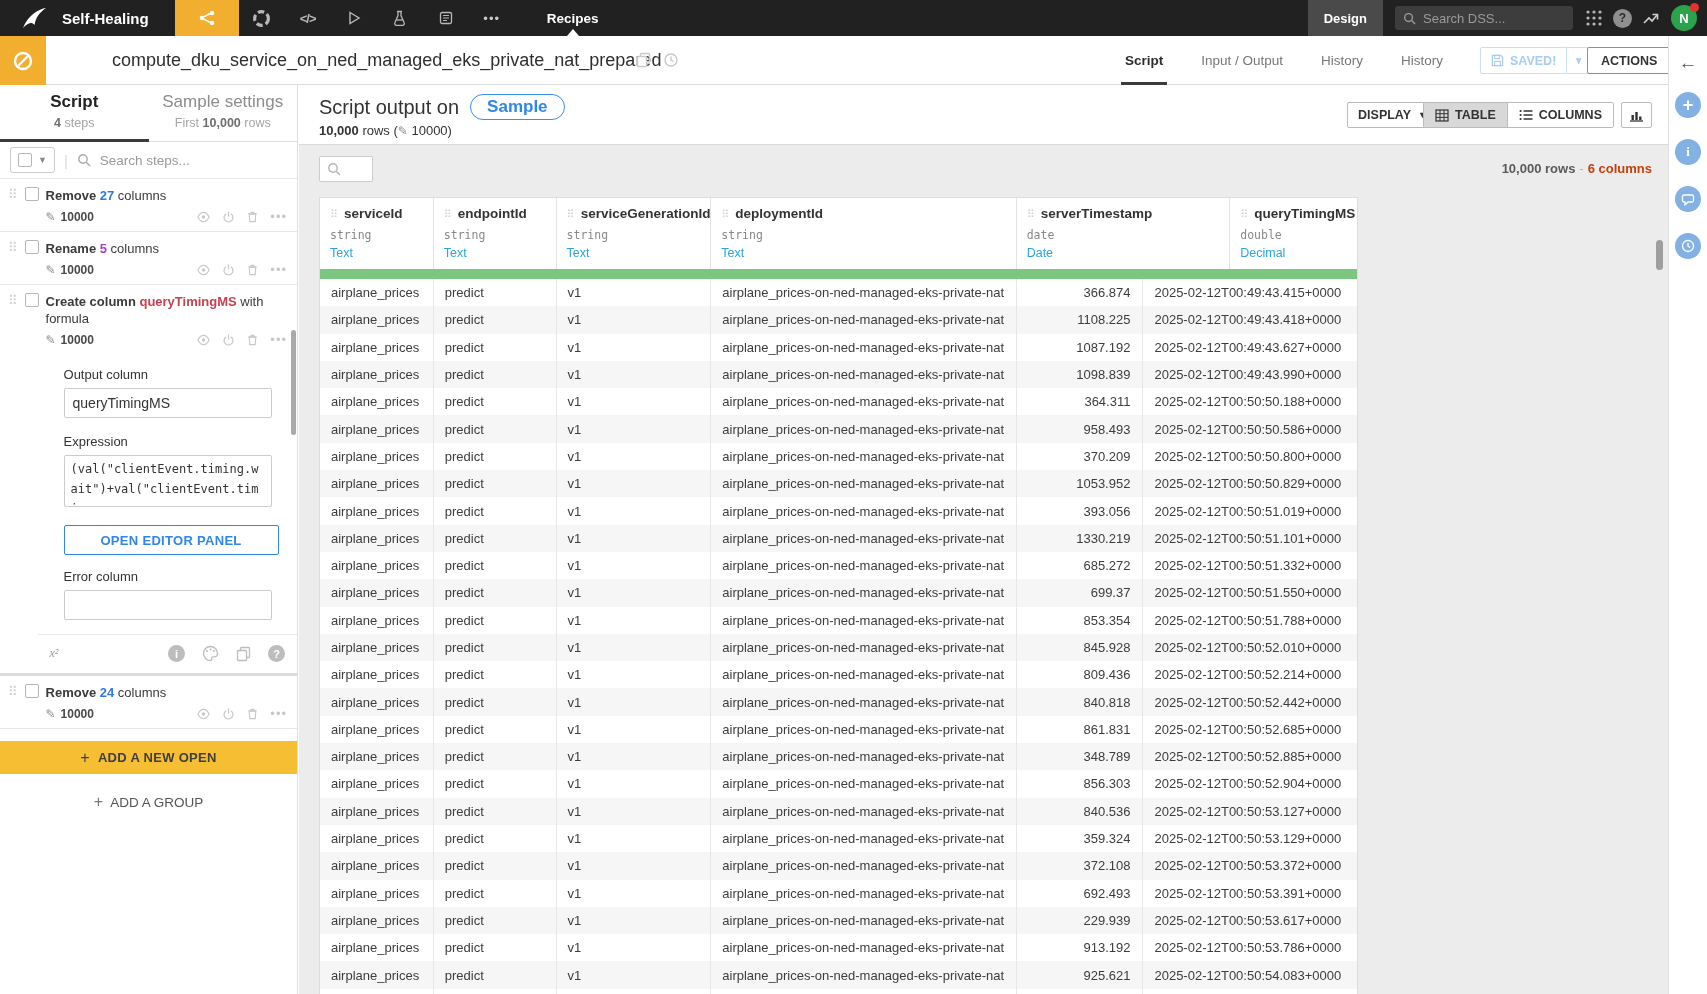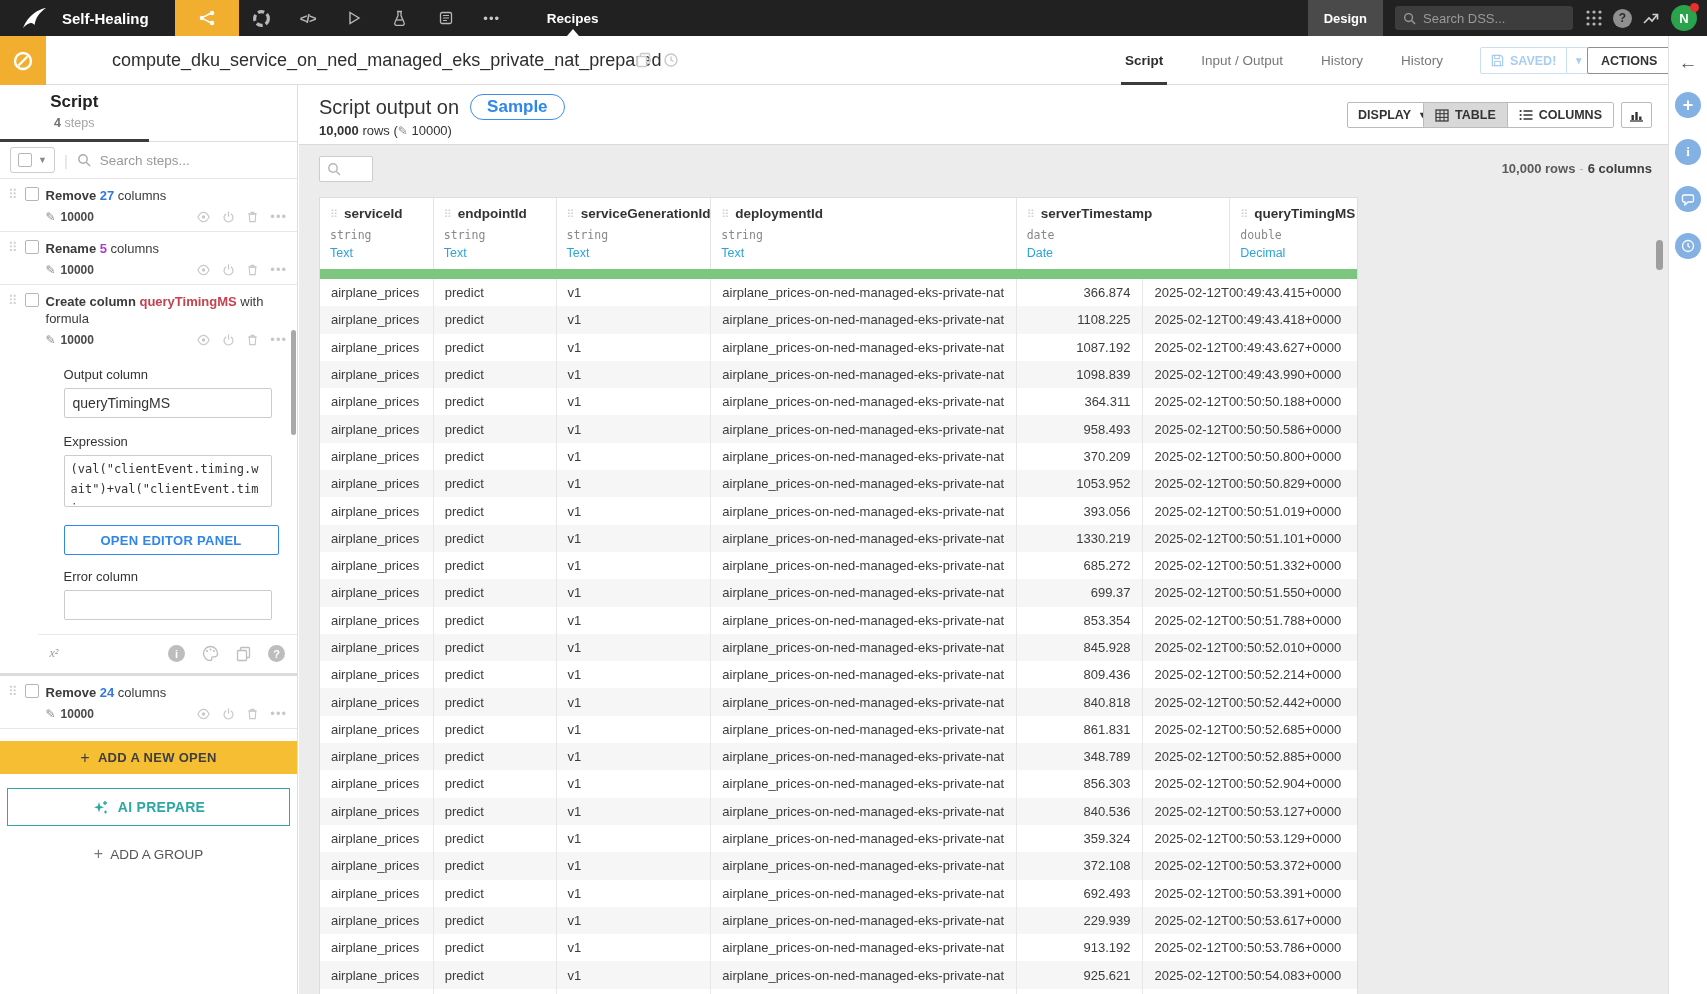--- a/index.html
+++ b/index.html
@@ -101,21 +101,21 @@
   .toggle-group { position:absolute; right:54px; top:17px; height:26px; display:flex; border:1px solid #bbb; border-radius:2px; overflow:hidden; }
   .tg-btn { display:flex; align-items:center; gap:6px; padding:0 11px; font-weight:bold; font-size:12.5px; color:#333; background:#fff; }
   .tg-btn.active { background:#d8d8d8; }
   .tg-btn + .tg-btn { border-left:1px solid #bbb; }
   .chart-btn { position:absolute; right:16px; top:17px; width:31px; height:26px; border:1px solid #bbb; border-radius:2px; background:#fff; display:flex; align-items:center; justify-content:center; }
 
   .main-body { position:absolute; top:59px; left:0; right:0; bottom:0; background:#ececec; border-top:1px solid #d9d9d9; }
   .tbl-search { position:absolute; left:20px; top:11px; width:54px; height:26px; background:#fff; border:1px solid #ccc; border-radius:2px; display:flex; align-items:center; padding-left:7px; }
   .tbl-meta { position:absolute; right:16px; top:16px; font-size:13px; color:#5a5a5a; font-weight:bold; }
   .tbl-meta .sep { color:#b5b5b5; font-weight:normal; padding:0 4px; }
-  .tbl-meta .cols-link { color:#404040; }
+  .tbl-meta .cols-link { color:#c2410c; }
 
   .dtable { position:absolute; left:20px; top:52px; width:1039px; }
   .dt-header { display:flex; background:#fff; border:1px solid #ddd; border-bottom:none; height:72px; }
   .dt-hcell { padding:8px 8px 0 10px; border-right:1px solid #e4e4e4; overflow:hidden; }
   .dt-hcell:last-child { border-right:none; }
   .h-name { font-size:13.5px; font-weight:bold; color:#333; white-space:nowrap; }
   .h-name .hdots { color:#d0d0d0; font-weight:normal; font-size:11px; margin-right:6px; }
   .h-type { font-family:"DejaVu Sans Mono",monospace; font-size:11.5px; color:#888; margin-top:7px; }
   .h-meaning { font-size:12.5px; color:#2CA4DB; margin-top:4px; }
   .dt-greenbar { height:10px; background:#7DC67F; border-left:1px solid #ddd; border-right:1px solid #ddd; }
@@ -287,20 +287,24 @@
       </svg>
   </div>
 </div>
 
 <div class="left-panel">
   <div class="panel-tabs">
     <div class="p-tab active">
       <div class="t1">Script</div>
       <div class="t2"><b>4</b><span> steps</span></div>
     </div>
+    <div class="p-tab">
+      <div class="t1">Sample settings</div>
+      <div class="t2"><span>First </span><b>10,000</b><span> rows</span></div>
+    </div>
     <div class="p-underline"></div>
   </div>
 
   <div class="panel-toolbar">
     <div class="chk-group">
       <span class="chk"></span>
       <span class="caret-dn">▼</span>
     </div>
     <span class="tb-divider">|</span>
     <span>
@@ -472,30 +476,20 @@
         </span>
       </div>
     </div>
   </div>
 
   <button class="add-step-btn">
       <span style="font-size:16px;font-weight:normal">+</span>
       <span>ADD A NEW OPEN</span>
     </button>
 
-  <div class="ai-btn">
-    <span>
-        <svg width="17" height="17" viewBox="0 0 17 17">
-          <path d="M7 3 L8.2 7 L12 8.2 L8.2 9.4 L7 13.4 L5.8 9.4 L2 8.2 L5.8 7 Z" fill="#2FA8A3"></path>
-          <path d="M13 2v4M11 4h4" stroke="#2FA8A3" stroke-width="1.4"></path>
-          <path d="M13.5 11.5v3M12 13h3" stroke="#2FA8A3" stroke-width="1.2"></path>
-        </svg>
-      </span>
-    <span>AI PREPARE</span>
-  </div>
 
   <button class="add-group-btn">
       <span class="plus">+</span>
       <span>ADD A GROUP</span>
     </button>
 
   <div class="panel-scrollthumb"></div>
 </div>
 
 <div class="main">

